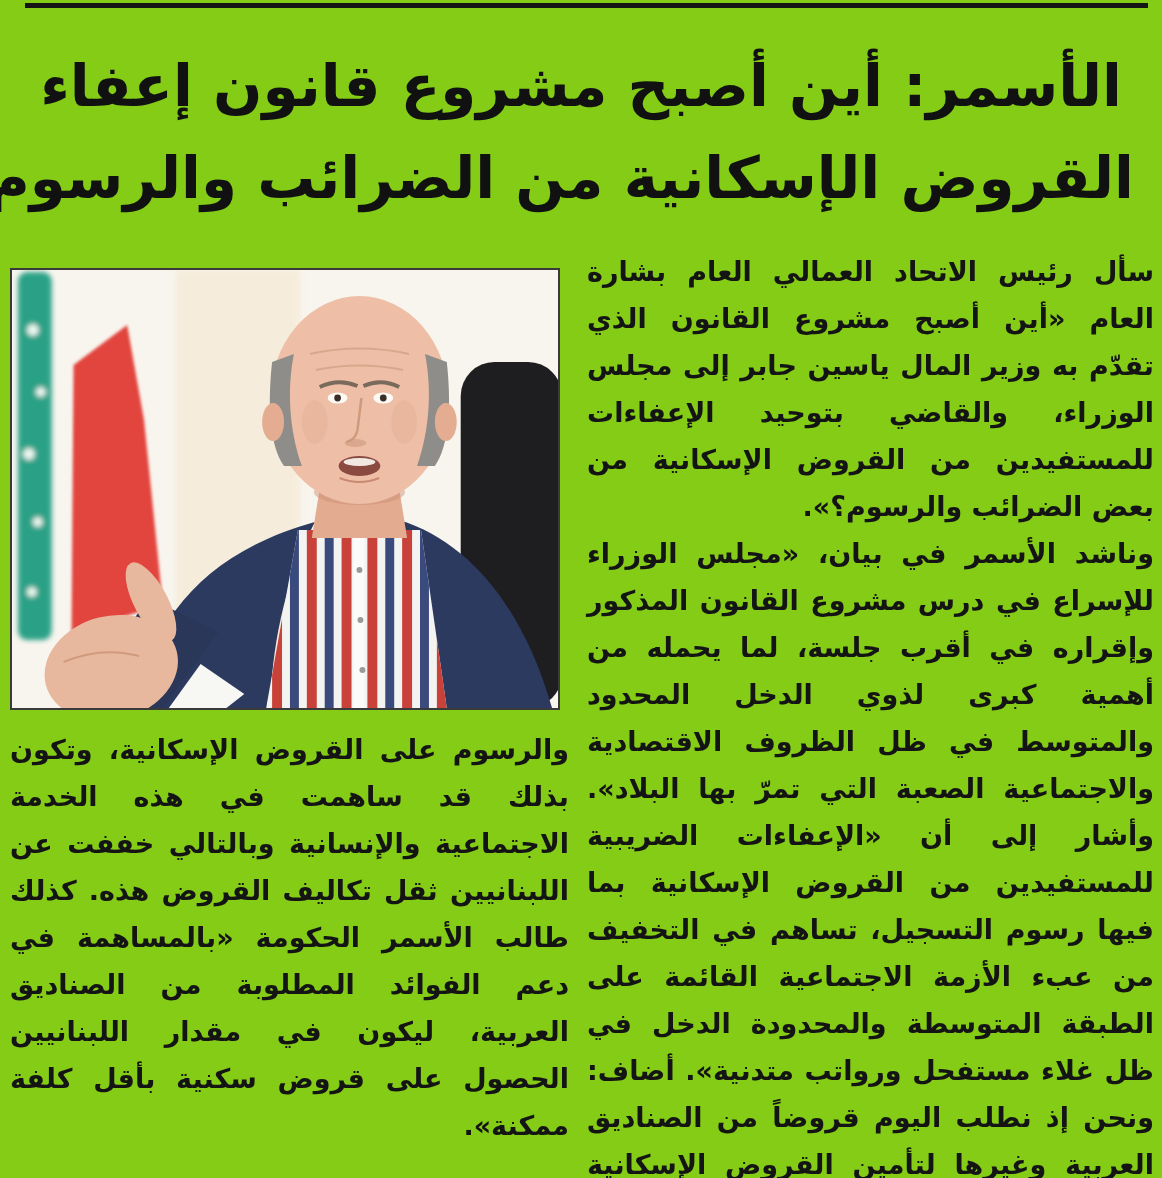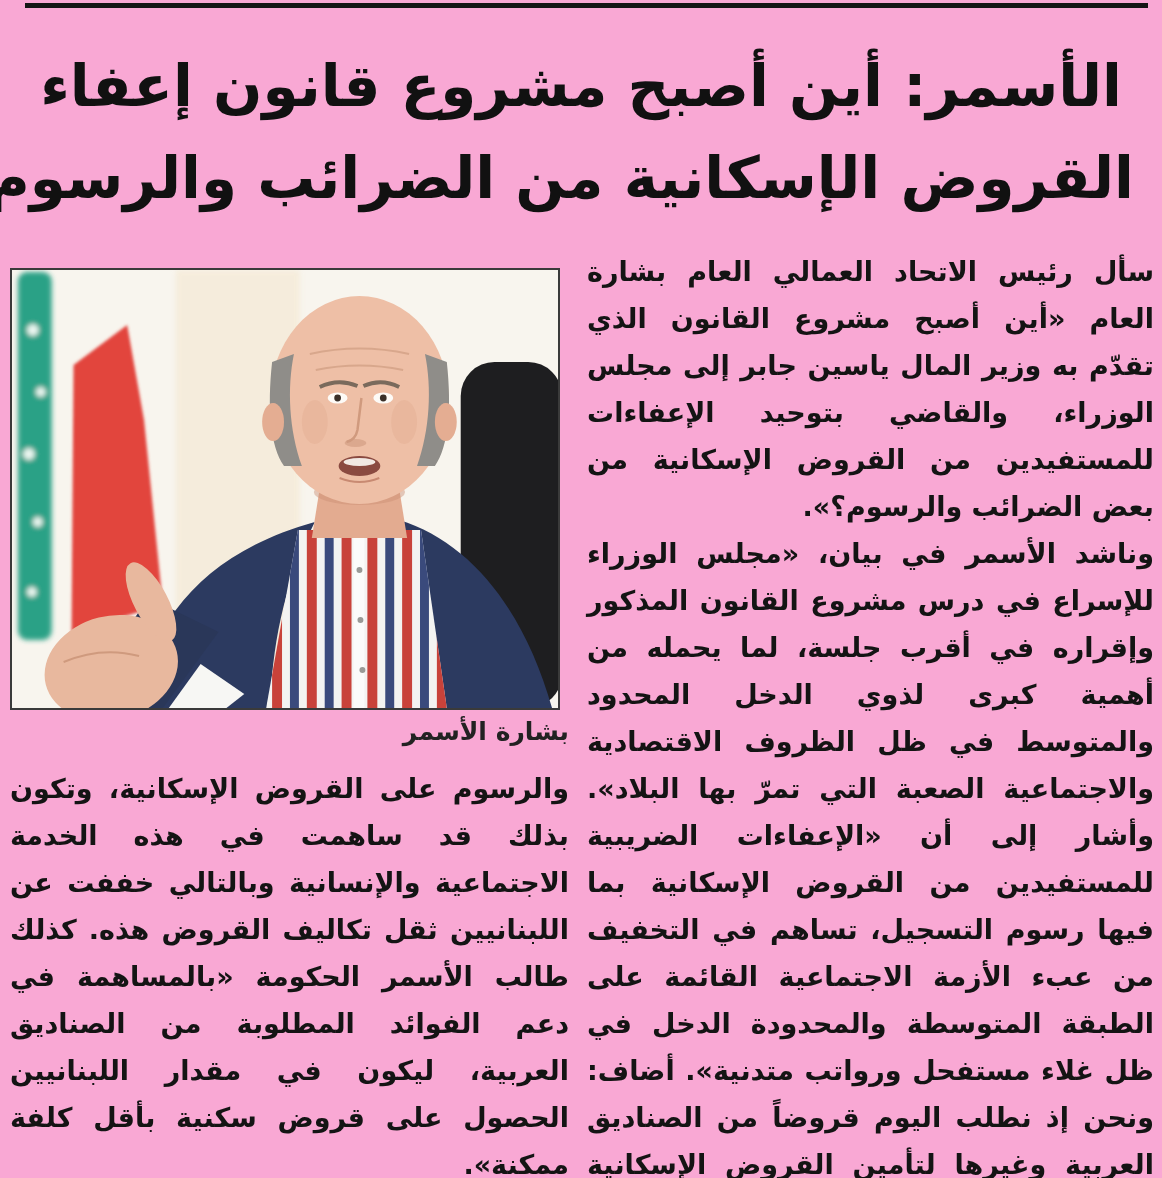--- a/index.html
+++ b/index.html
@@ -1,20 +1,20 @@
 <!DOCTYPE html>
 <html lang="ar" dir="rtl"><head>
 <meta charset="utf-8">
 <style>
   html,body{margin:0;padding:0;background:#e9e9e9;}
   .page{
     position:relative;
     width:1162px;height:1178px;
     margin:0 auto;
-    background:#f9a8d4;
+    background:#84cc16;
     font-family:"DejaVu Sans", sans-serif;
     color:#1a1a1a;
     direction:rtl;
     overflow:hidden;
   }
   .top-rule{
     position:absolute;top:3px;left:25px;width:1123px;height:5px;
     background:#151515;
   }
   .headline{
@@ -170,19 +170,18 @@
               <path d="M352,128 L348,160 Q346,170 337,172" stroke="#d09a7e" stroke-width="2.5" fill="none"></path>
               <ellipse cx="346" cy="173" rx="11" ry="4" fill="#cf9a7e" opacity="0.6"></ellipse>
               <ellipse cx="305" cy="152" rx="13" ry="22" fill="#e0a88c" opacity="0.35"></ellipse>
               <ellipse cx="395" cy="152" rx="13" ry="22" fill="#e0a88c" opacity="0.35"></ellipse>
               <ellipse cx="350" cy="196" rx="21" ry="10" fill="#8a4a40"></ellipse>
               <ellipse cx="350" cy="192" rx="16" ry="4" fill="#f1e8e2"></ellipse>
               <path d="M330,208 Q350,216 370,208" stroke="#c88a72" stroke-width="2" fill="none"></path>
             </g>
           </svg>
         </div>
-        <figcaption>بشارة الأسمر</figcaption>
       </figure>
       <p class="body-text">والرسوم على القروض الإسكانية، وتكون بذلك قد ساهمت في هذه الخدمة الاجتماعية والإنسانية وبالتالي خففت عن اللبنانيين ثقل تكاليف القروض هذه. كذلك طالب الأسمر الحكومة «بالمساهمة في دعم الفوائد المطلوبة من الصناديق العربية، ليكون في مقدار اللبنانيين الحصول على قروض سكنية بأقل كلفة ممكنة».</p>
     </div>
 
   </div>
 </div>
 
 </body></html>

